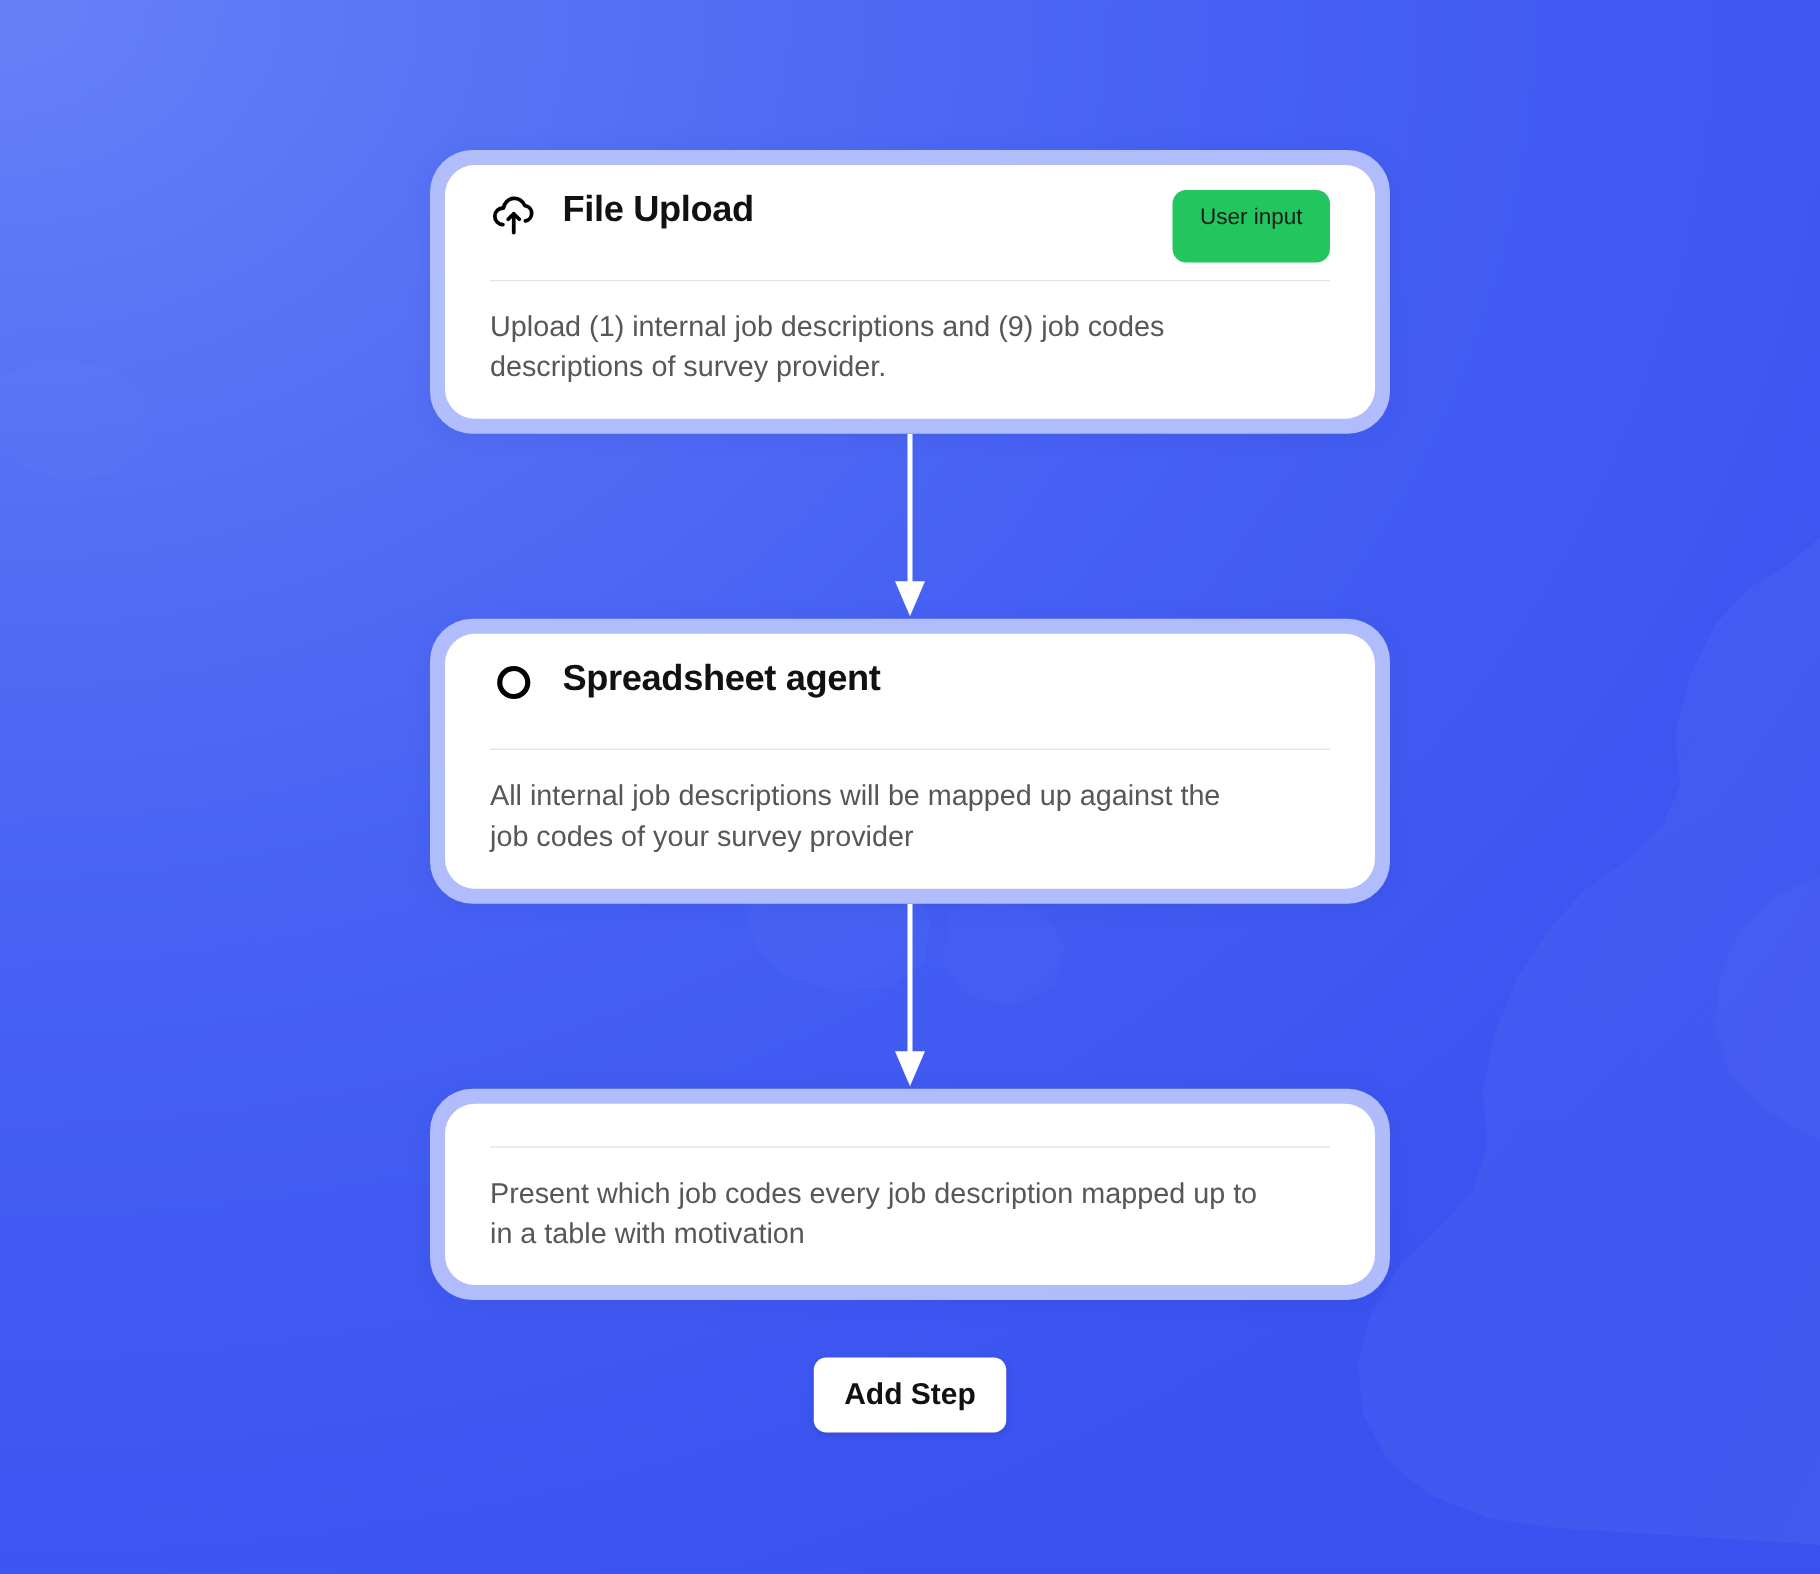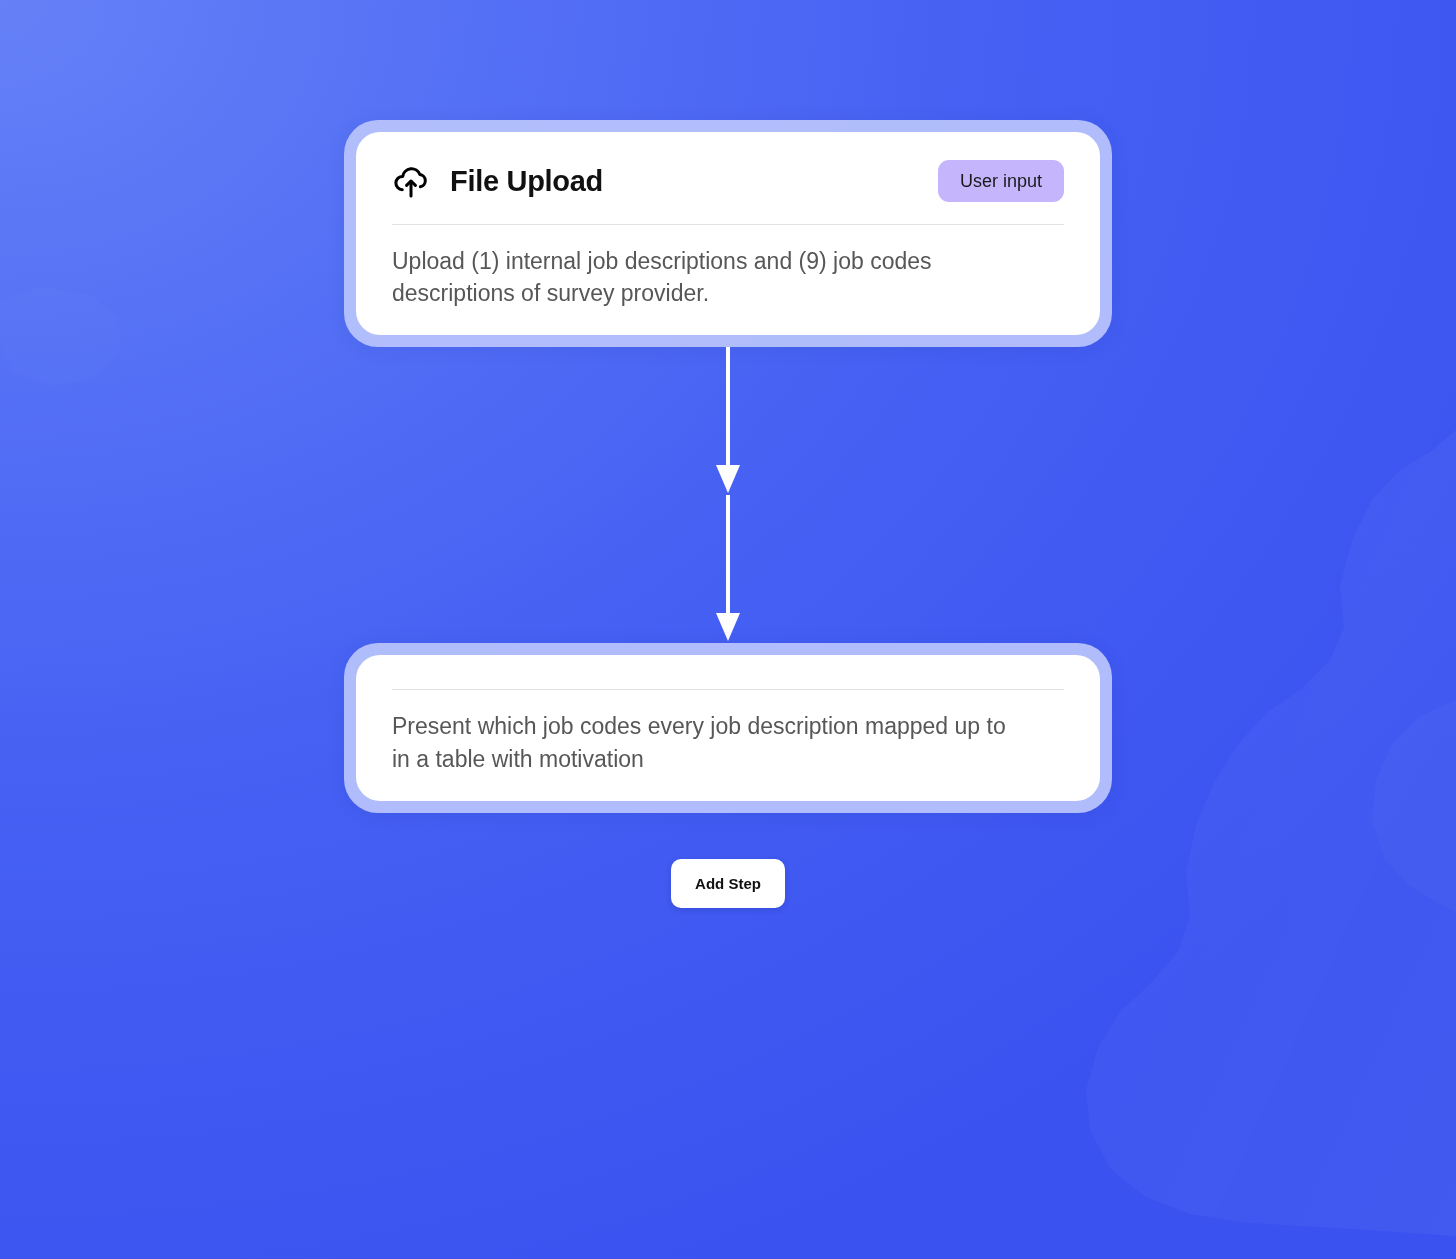--- a/index.html
+++ b/index.html
@@ -50,21 +50,20 @@
     box-shadow: 0 2px 18px rgba(30,45,140,0.10);
   }
   .card {
     background: #ffffff;
     border-radius: 24px;
     padding: 20px 36px 26px 36px;
     box-sizing: border-box;
   }
   .card-head {
     display: flex;
-    align-items: center;
     min-height: 58px;
   }
   .card-icon {
     width: 38px;
     height: 38px;
     flex: 0 0 38px;
     display: flex;
     align-items: center;
     justify-content: center;
     color: #000;
@@ -73,21 +72,21 @@
   .card-title {
     margin-left: 20px;
     font-size: 29px;
     font-weight: bold;
     color: #111111;
     letter-spacing: -0.3px;
     white-space: nowrap;
   }
   .card-badge {
     margin-left: auto;
-    background: #c4b5fd;
+    background: #22c55e;
     border-radius: 11px;
     padding: 12px 22px;
     font-size: 18px;
     color: #1b1b1b;
     white-space: nowrap;
     line-height: 1;
   }
   .card-divider {
     height: 1px;
     background: #e2e2e2;
@@ -115,21 +114,21 @@
     margin-top: 46px;
     display: flex;
     justify-content: center;
   }
   .add-step-btn {
     background: #ffffff;
     border: none;
     border-radius: 10px;
     padding: 16px 24px;
     font-family: "Liberation Sans", sans-serif;
-    font-size: 15px;
+    font-size: 24px;
     font-weight: bold;
     color: #111111;
     cursor: pointer;
     box-shadow: 0 2px 6px rgba(20,30,110,0.18);
   }
   .spacer-top { height: 120px; }
 </style>
 </head>
 <body>
 
@@ -174,20 +173,34 @@
     </div>
   </div>
 
   <div class="connector">
     <svg width="34" height="148" viewBox="0 0 34 148">
       <rect x="15" y="0" width="4" height="122" fill="#ffffff"></rect>
       <polygon points="17,146 5,118 29,118" fill="#ffffff"></polygon>
     </svg>
   </div>
 
+  <div class="card-halo">
+    <div class="card">
+      <div class="card-head">
+        <span class="card-icon">
+          <svg width="32" height="32" viewBox="0 0 24 24">
+            <circle cx="12" cy="12" r="8.4" fill="none" stroke="#000000" stroke-width="3.1"></circle>
+          </svg>
+        </span>
+        <span class="card-title">Spreadsheet agent</span>
+      </div>
+      <div class="card-divider"></div>
+      <div class="card-body">All internal job descriptions will be mapped up against the job codes of your survey provider</div>
+    </div>
+  </div>
 
   <div class="connector">
     <svg width="34" height="148" viewBox="0 0 34 148">
       <rect x="15" y="0" width="4" height="122" fill="#ffffff"></rect>
       <polygon points="17,146 5,118 29,118" fill="#ffffff"></polygon>
     </svg>
   </div>
 
   <div class="card-halo">
     <div class="card">

